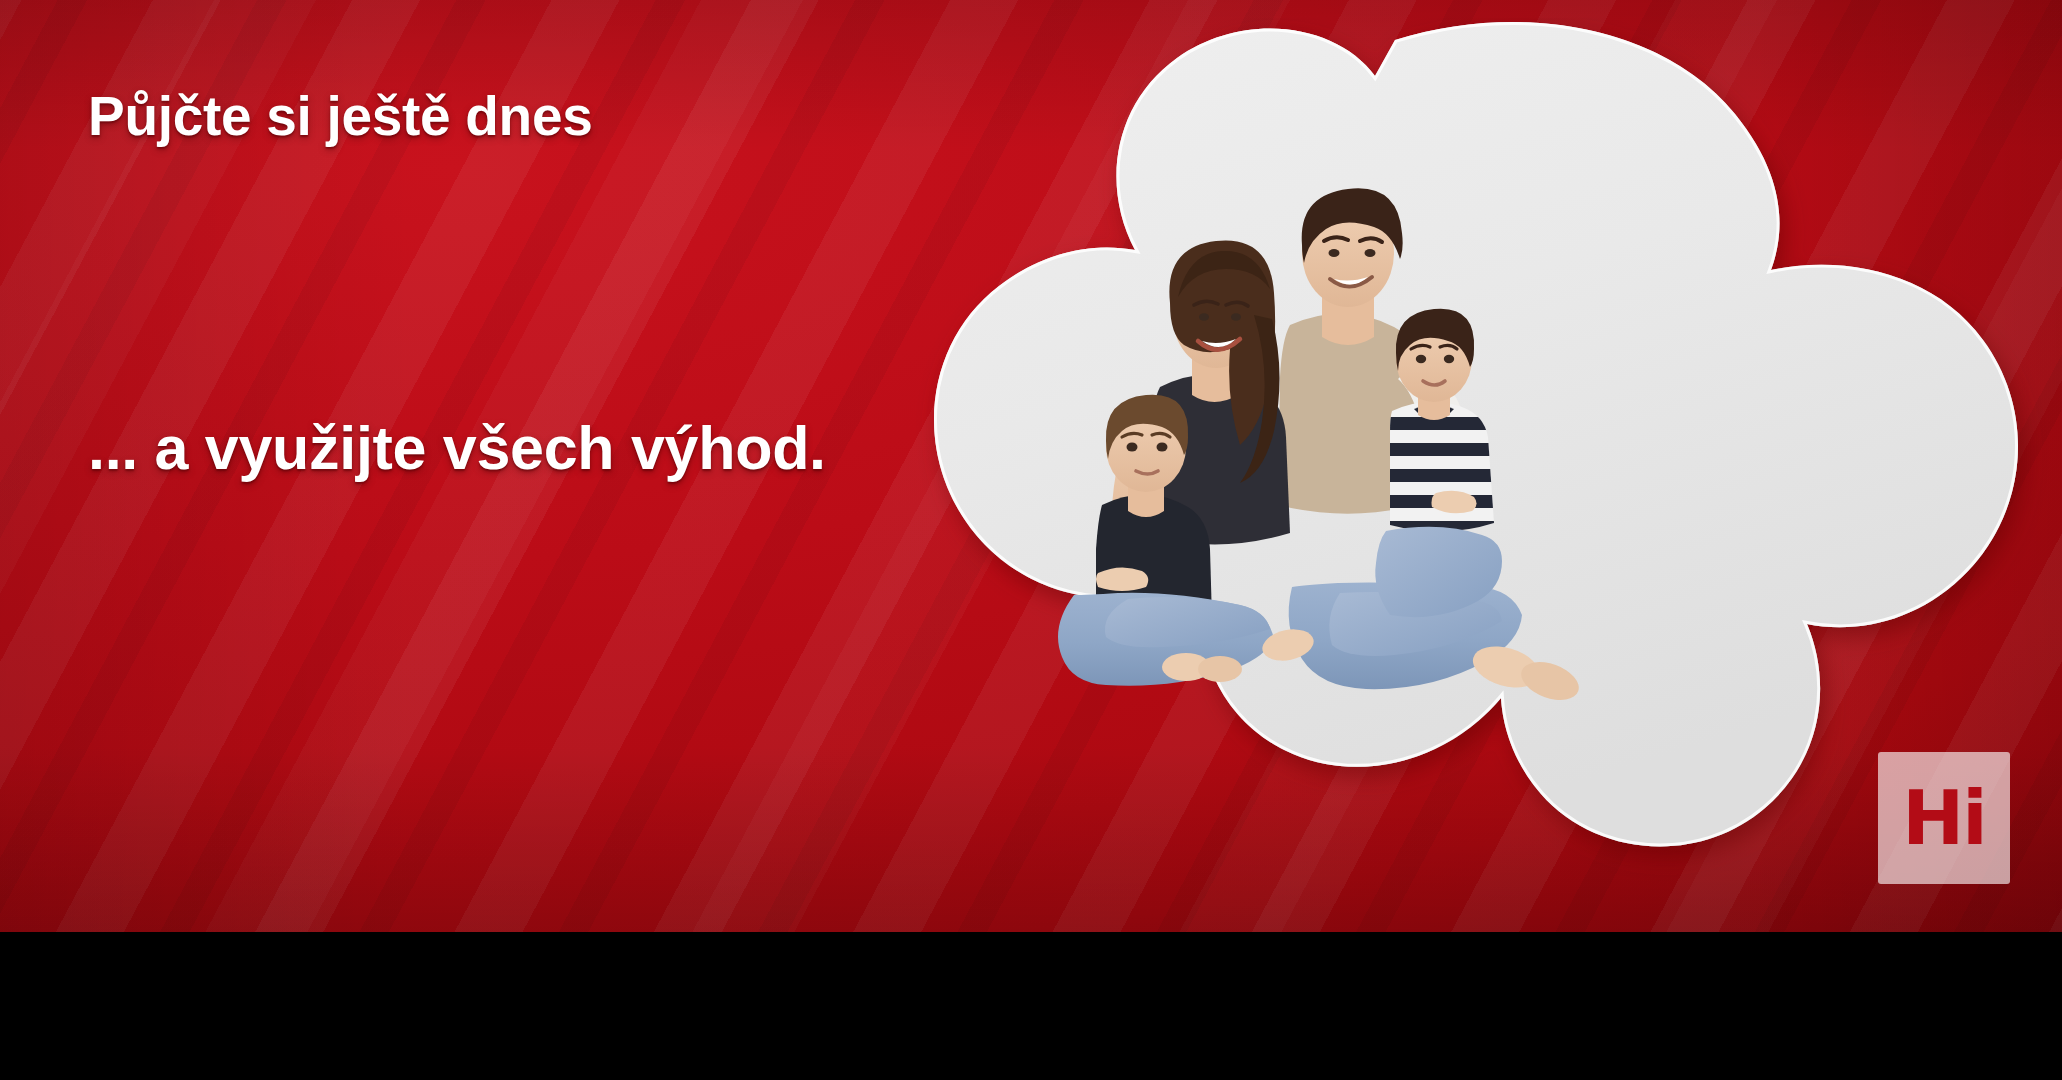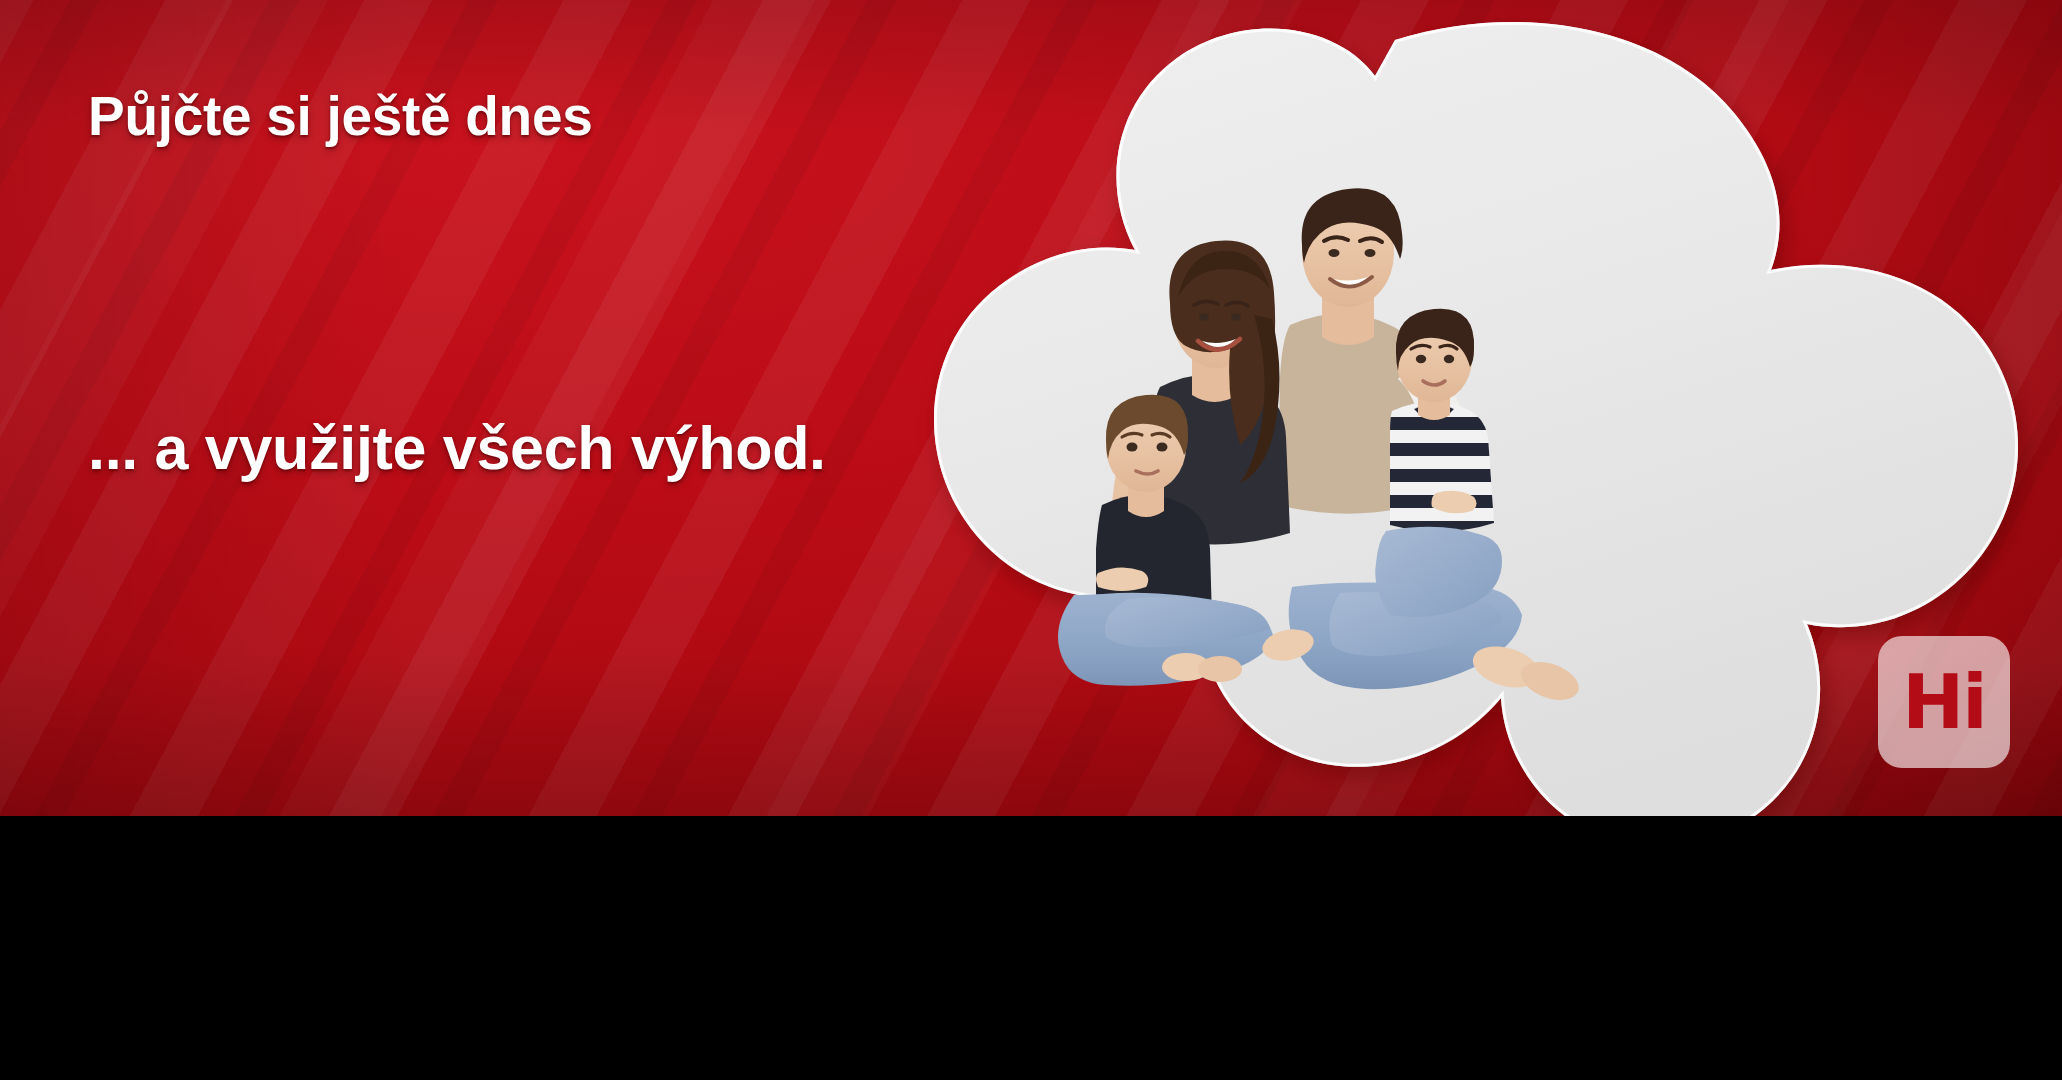--- a/index.html
+++ b/index.html
@@ -4,21 +4,21 @@
 <title>Banner</title>
 <style>
   html, body {
     margin: 0;
     padding: 0;
     background: #000;
   }
   #stage {
     position: relative;
     width: 2062px;
-    height: 816px;
+    height: 932px;
     overflow: hidden;
     font-family: "Liberation Sans", sans-serif;
     background: #b90a15;
     text-align: right;
   }
 
   
   .bg-base {
     position: absolute;
     inset: 0;
@@ -105,21 +105,21 @@
   }
   #family svg { width: 100%; height: 100%; display: block; }
 
   
   #hi-logo {
     position: absolute;
     right: 52px;
     bottom: 48px;
     width: 132px;
     height: 132px;
-    border-radius: 24px;
+    border-radius: 3px;
     background: rgba(255,255,255,0.62);
     display: flex;
     align-items: center;
     justify-content: center;
   }
   #hi-logo .hi-text {
     font-family: "DejaVu Sans", sans-serif;
     font-weight: 700;
     font-size: 74px;
     line-height: 1;

